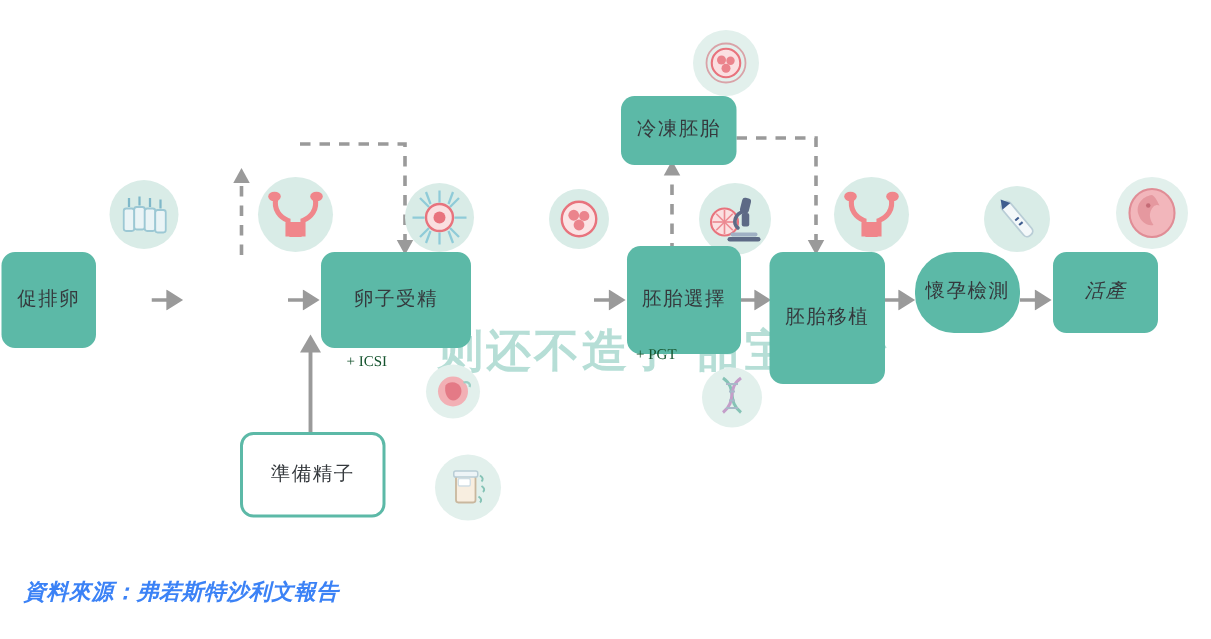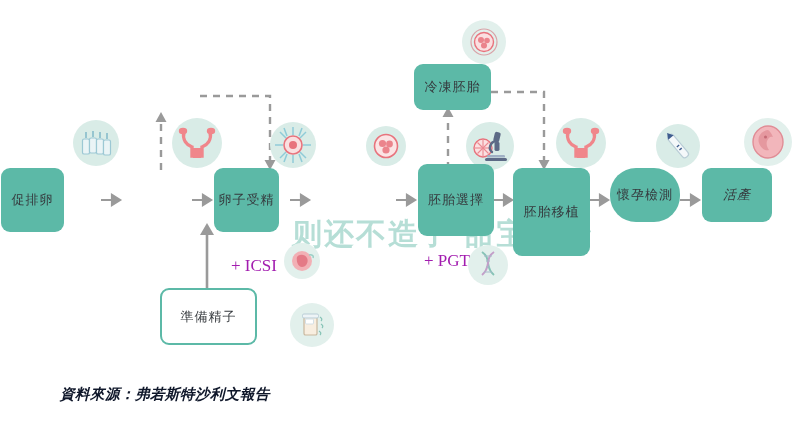--- a/index.html
+++ b/index.html
@@ -92,41 +92,39 @@
   .solidline {
     position: absolute;
     z-index: 2;
   }
   .solidline svg { display:block; overflow: visible; }
 
   
   .annot {
     position: absolute;
     font-family: "Liberation Serif", "DejaVu Serif", serif;
-    font-size: 17px;
-    color: #a21caf;
+    font-size: 10px;
+    color: #14532d;
     white-space: nowrap;
     z-index: 6;
-    margin-top: 20px;
   }
 
   
   .source {
     position: absolute;
     left: 16px;
     top: 385px;
     font-family: "DejaVu Serif", "Liberation Serif", serif;
     font-style: italic;
     font-weight: 700;
     font-size: 14.5px;
-    color: #0f172a;
+    color: #3b82f6;
     letter-spacing: 0.5px;
     white-space: nowrap;
     z-index: 6;
-    margin-left: 44px;
   }
 </style>
 </head>
 <body>
 
 <div id="canvas">
 
   <div class="watermark">则还不造了 甜宝胚胎</div>
 
   <div class="dashline" style="left:150px; top:110px; width:22px; height:62px;">
@@ -345,21 +343,21 @@
           <path d="M29 28 q3 2 1 4"></path>
       </g>
     </svg>
   </div>
 
   <div class="node" style="left:1px; top:168px; width:63px; height:64px;">
     <span class="nlabel">促排卵</span>
   </div>
 
 
-  <div class="node" style="left:214px; top:168px; width:65px; height:64px;">
+  <div class="node" style="left:214px; top:168px; width:100px; height:64px;">
     <span class="nlabel">卵子受精</span>
   </div>
 
 
   <div class="node" style="left:418px; top:164px; width:76px; height:72px;align-items:center;">
     <span class="nlabel">胚胎選擇</span>
   </div>
 
   <div class="node" style="left:513px; top:168px; width:77px; height:88px;">
     <span class="nlabel">胚胎移植</span>

